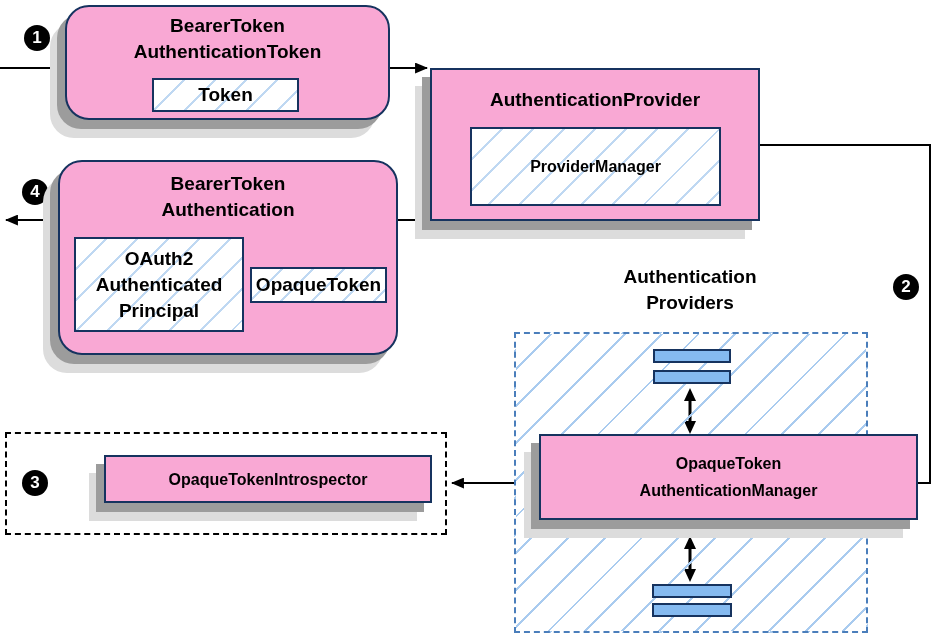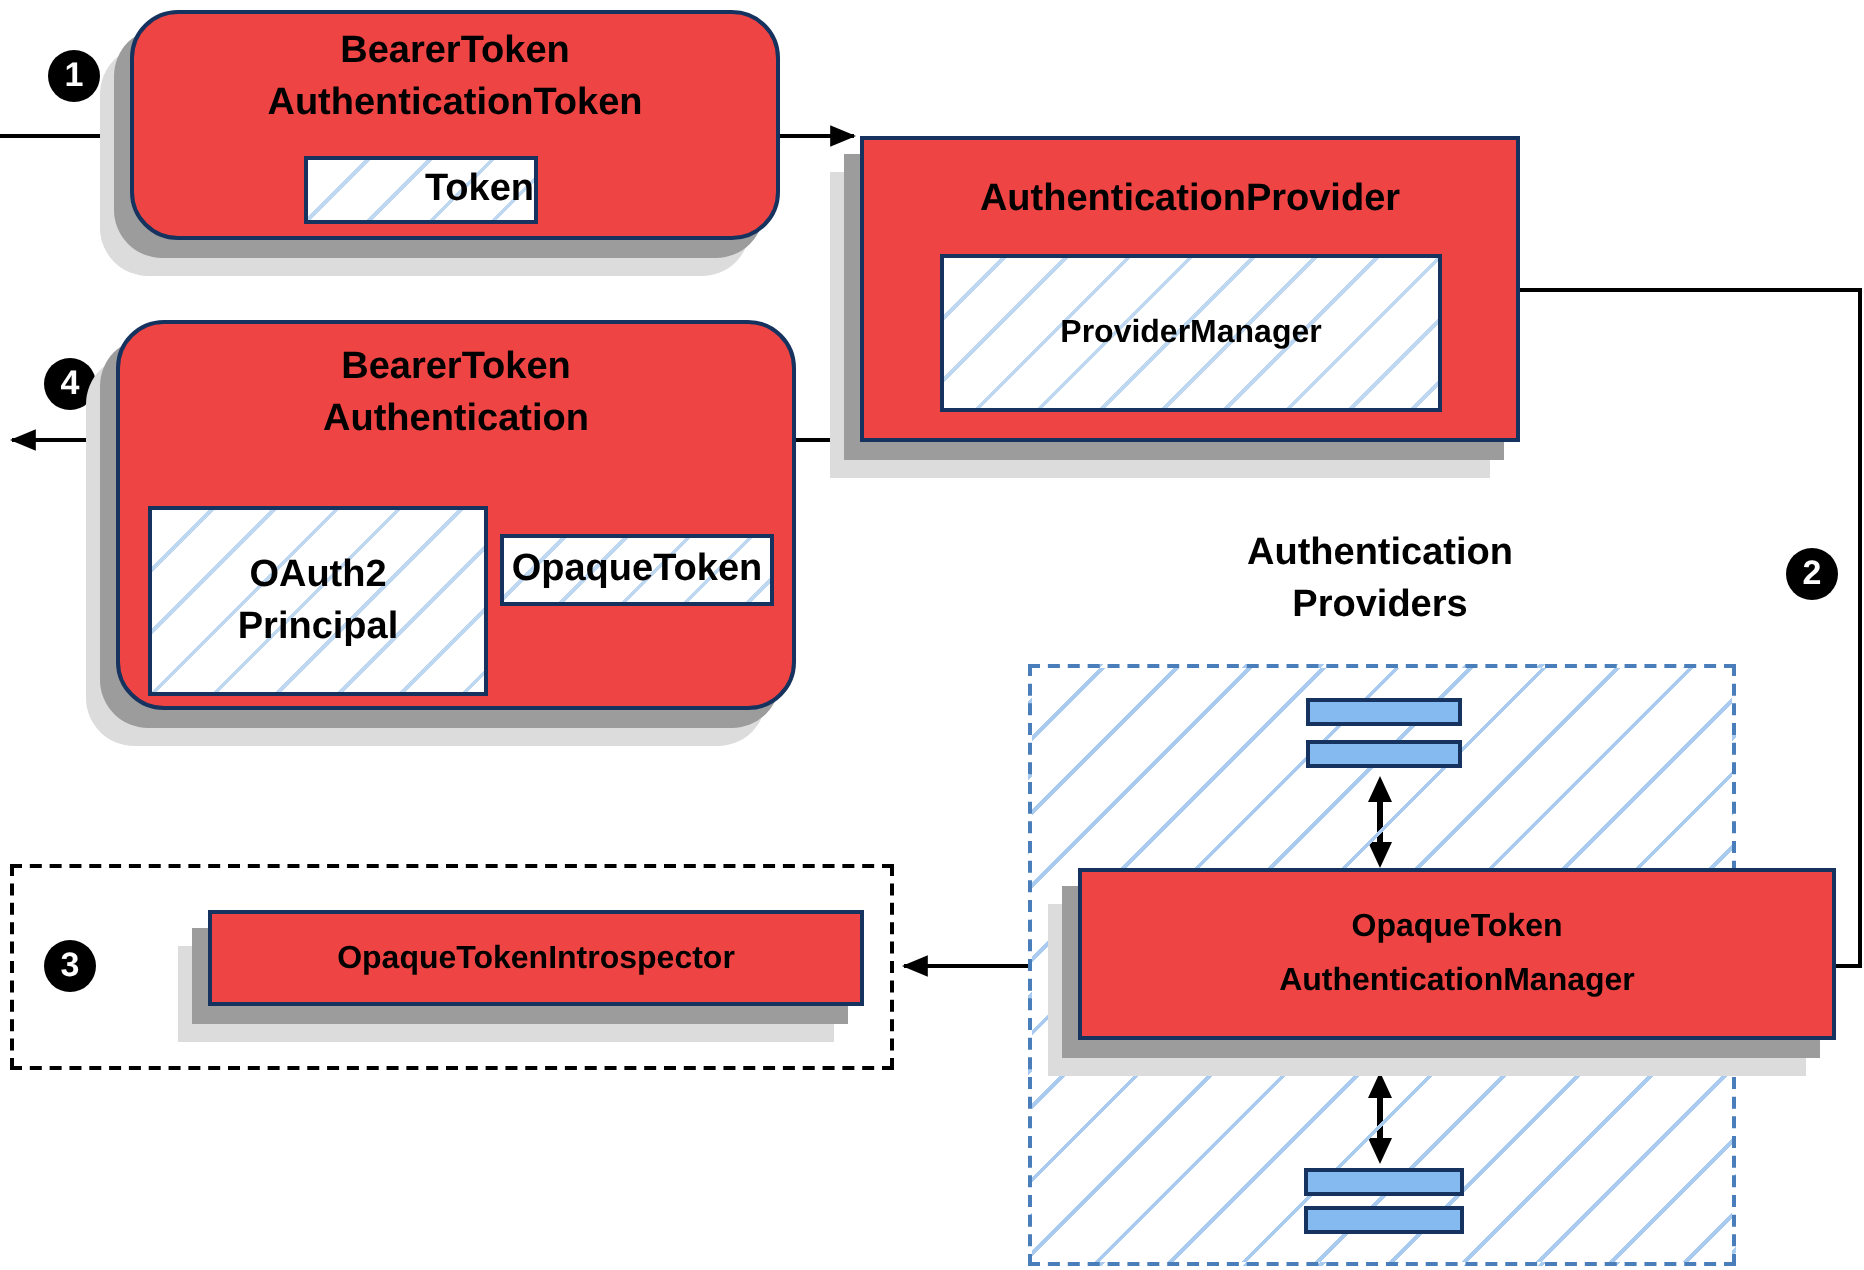--- a/index.html
+++ b/index.html
@@ -1,21 +1,21 @@
 <!DOCTYPE html>
 <html><head>
 <meta charset="utf-8">
 <style>
   html,body{margin:0;padding:0;background:#ffffff;}
   #canvas{
     position:relative;width:932px;height:635px;background:#fff;overflow:hidden;
     font-family:"Liberation Sans","DejaVu Sans",sans-serif;font-weight:bold;color:#000;
   }
   .node{
-    position:absolute;background:#ef4444;border:2px solid #16335F;box-sizing:border-box;
+    position:absolute;background:#f9a8d4;border:2px solid #16335F;box-sizing:border-box;
     box-shadow:-8px 9px 0 0 #9c9c9c,-15px 18px 0 0 #dcdcdc;
     display:flex;flex-direction:column;align-items:center;text-align:center;
   }
   .rounded{border-radius:24px;}
   .inner{
     position:absolute;background:#fff;border:2px solid #16335F;box-sizing:border-box;
     background-image:repeating-linear-gradient(135deg,rgba(0,0,0,0) 0px,rgba(0,0,0,0) 20px,#BFD8F2 20px,#BFD8F2 22px);
     display:flex;flex-direction:column;align-items:center;justify-content:center;text-align:center;
   }
   .t19{font-size:19px;line-height:26px;}
@@ -69,37 +69,38 @@
   </svg>
 
   <div class="badge" style="left:24px;top:25px;">1</div>
   <div class="badge" style="left:893px;top:274px;">2</div>
   <div class="badge" style="left:22px;top:470px;">3</div>
   <div class="badge" style="left:22px;top:179px;">4</div>
 
   <div class="node rounded" style="left:65px;top:5px;width:325px;height:115px;padding-top:6px;">
     <span class="t19">BearerToken</span>
     <span class="t19">AuthenticationToken</span>
-    <div class="inner" style="left:85px;top:71px;width:117px;height:34px;align-items:flex-end;">
+    <div class="inner" style="left:85px;top:71px;width:147px;height:34px;">
       <span class="t19">Token</span>
     </div>
   </div>
 
   <div class="node" style="left:430px;top:68px;width:330px;height:153px;padding-top:17px;">
     <span class="t19">AuthenticationProvider</span>
     <div class="inner" style="left:38px;top:57px;width:251px;height:79px;">
       <span class="t20">ProviderManager</span>
     </div>
   </div>
 
   <div class="node rounded" style="left:58px;top:160px;width:340px;height:195px;padding-top:9px;">
     <span class="t19">BearerToken</span>
     <span class="t19">Authentication</span>
-    <div class="inner" style="left:14px;top:75px;width:170px;height:95px;margin-top:16px;">
+    <div class="inner" style="left:14px;top:75px;width:170px;height:95px;">
       <span class="t19">OAuth2</span>
+      <span class="t19">Authenticated</span>
       <span class="t19">Principal</span>
     </div>
     <div class="inner" style="left:190px;top:105px;width:137px;height:36px;">
       <span class="t19">OpaqueToken</span>
     </div>
   </div>
 
   <div class="freelabel" style="left:560px;top:264px;width:260px;">
     <div class="t19">Authentication</div>
     <div class="t19">Providers</div>

